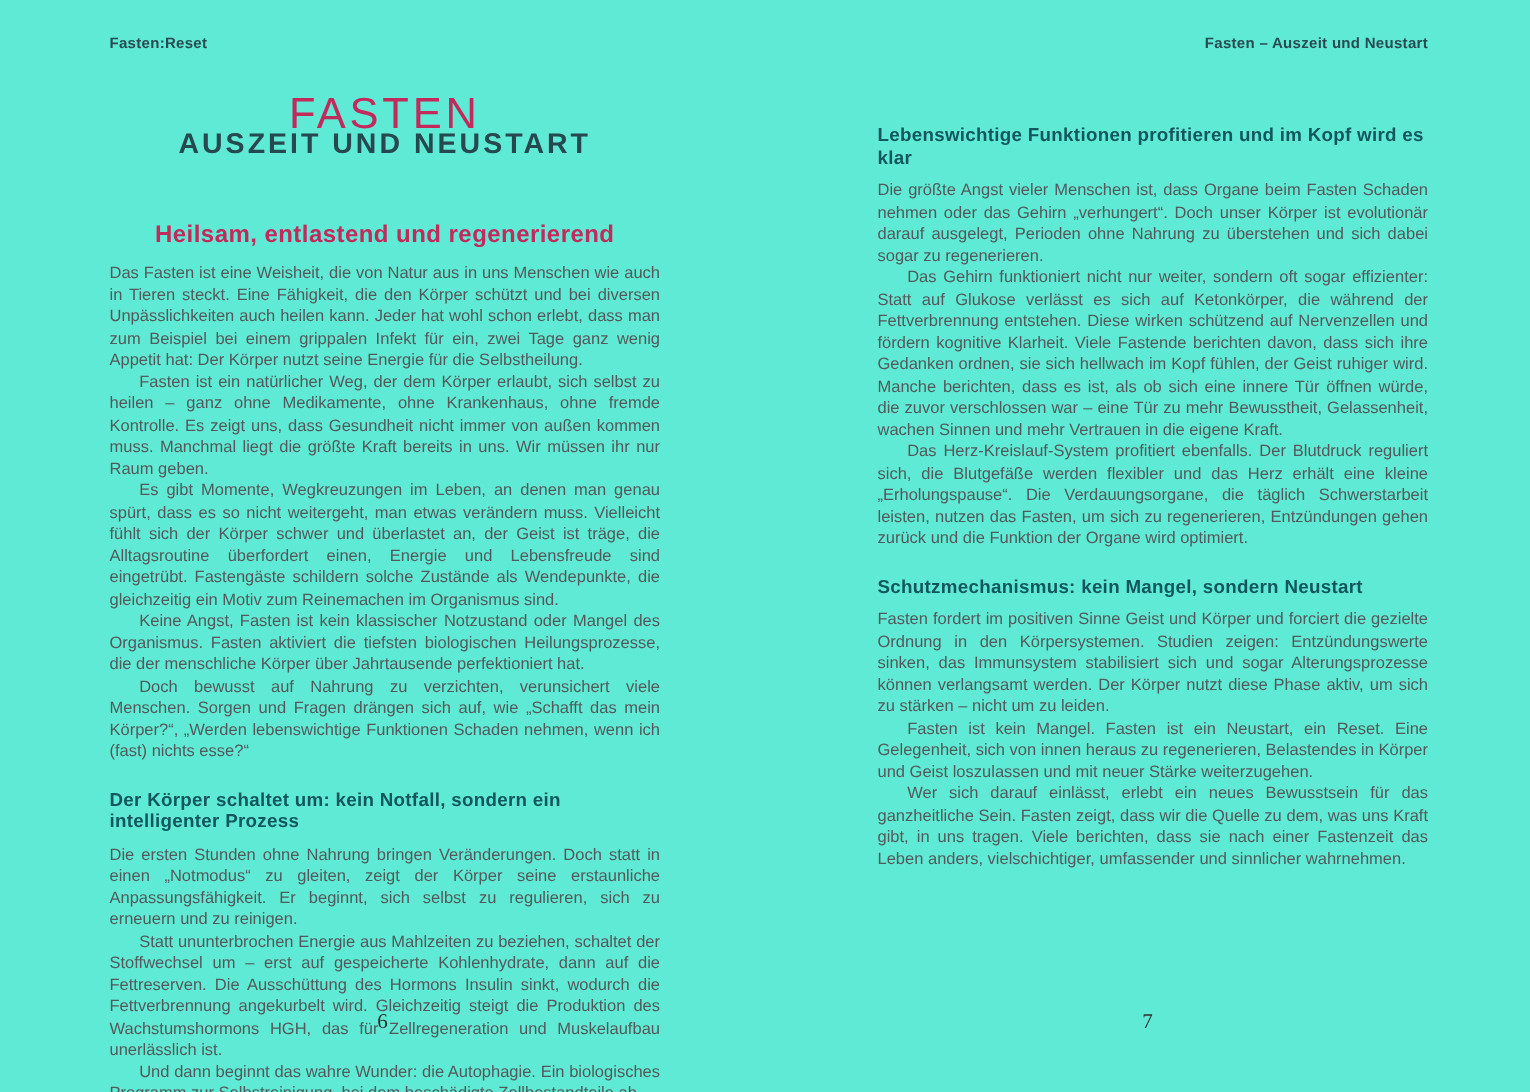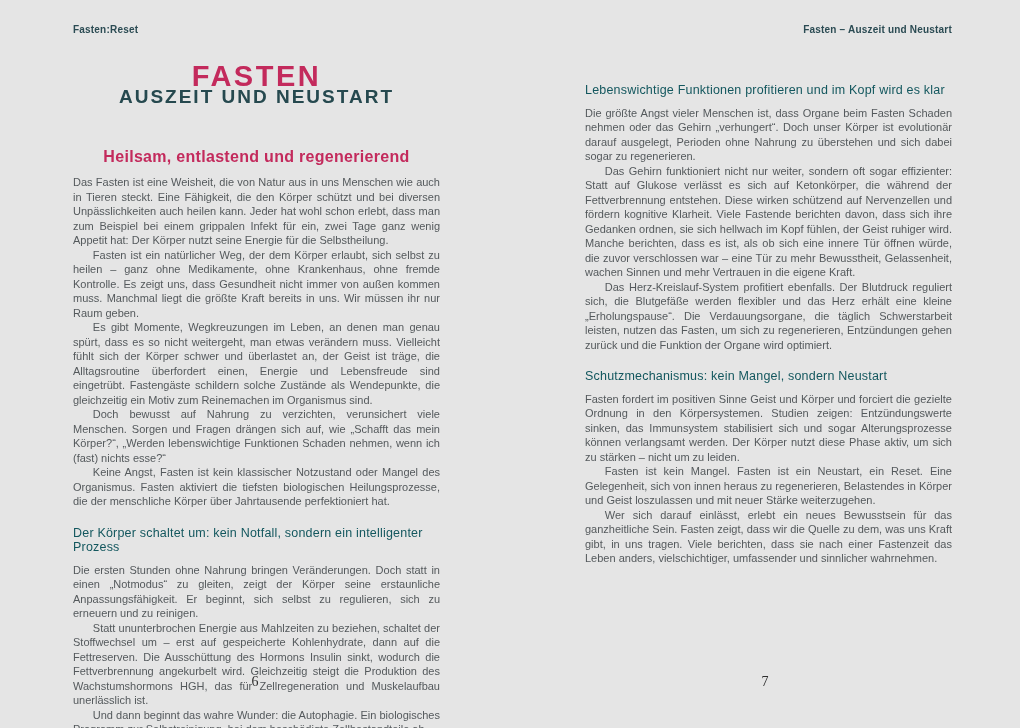--- a/index.html
+++ b/index.html
@@ -4,21 +4,21 @@
 <style>
   html, body {
     margin: 0;
     padding: 0;
     background: #ffffff;
   }
   .spread {
     position: relative;
     width: 1020px;
     height: 728px;
-    background: #e5e5e5;
+    background: #5eead4;
     overflow: hidden;
     font-family: "Liberation Sans", sans-serif;
   }
   .page {
     position: absolute;
     top: 0;
     width: 510px;
     height: 728px;
   }
   .page-left  { left: 0; }
@@ -37,21 +37,21 @@
   .page-right .running-header { left: 75px; text-align: right; }
 
   .title {
     position: absolute;
     top: 60px;
     left: 73px;
     width: 367px;
     margin: 0;
     text-align: center;
     font-size: 29px;
-    font-weight: 700;
+    font-weight: 400;
     letter-spacing: 2.5px;
     color: #c32a5c;
   }
   .subtitle {
     position: absolute;
     top: 86px;
     left: 73px;
     width: 367px;
     margin: 0;
     text-align: center;
@@ -88,21 +88,21 @@
   .page-right .body-col { top: 66px; left: 75px; }
 
   .body-col p {
     margin: 0;
   }
   .pgroup p + p { text-indent: 1.8em; }
 
   .section-heading {
     margin: 17px 0 8px 0;
     font-size: 12.5px;
-    font-weight: 400;
+    font-weight: 700;
     letter-spacing: 0.2px;
     color: #13575e;
     text-align: left;
   }
 
   .page-number {
     position: absolute;
     bottom: 38px;
     left: 0;
     width: 510px;
@@ -124,22 +124,22 @@
 
     <h2 class="subtitle">AUSZEIT UND NEUSTART</h2>
 
     <h3 class="tagline">Heilsam, entlastend und regenerierend</h3>
 
     <div class="body-col">
       <div class="pgroup">
         <p>Das Fasten ist eine Weisheit, die von Natur aus in uns Menschen wie auch in Tieren steckt. Eine Fähigkeit, die den Körper schützt und bei diversen Unpässlichkeiten auch heilen kann. Jeder hat wohl schon erlebt, dass man zum Beispiel bei einem grippalen Infekt für ein, zwei Tage ganz wenig Appetit hat: Der Körper nutzt seine Energie für die Selbstheilung.</p>
         <p>Fasten ist ein natürlicher Weg, der dem Körper erlaubt, sich selbst zu heilen – ganz ohne Medikamente, ohne Krankenhaus, ohne fremde Kontrolle. Es zeigt uns, dass Gesundheit nicht immer von außen kommen muss. Manchmal liegt die größte Kraft bereits in uns. Wir müssen ihr nur Raum geben.</p>
         <p>Es gibt Momente, Wegkreuzungen im Leben, an denen man genau spürt, dass es so nicht weitergeht, man etwas verändern muss. Vielleicht fühlt sich der Körper schwer und überlastet an, der Geist ist träge, die Alltagsroutine überfordert einen, Energie und Lebensfreude sind eingetrübt. Fastengäste schildern solche Zustände als Wendepunkte, die gleichzeitig ein Motiv zum Reinemachen im Organismus sind.</p>
+        <p>Keine Angst, Fasten ist kein klassischer Notzustand oder Mangel des Organismus. Fasten aktiviert die tiefsten biologischen Heilungsprozesse, die der menschliche Körper über Jahrtausende perfektioniert hat.</p>
         <p>Doch bewusst auf Nahrung zu verzichten, verunsichert viele Menschen. Sorgen und Fragen drängen sich auf, wie „Schafft das mein Körper?“, „Werden lebenswichtige Funktionen Schaden nehmen, wenn ich (fast) nichts esse?“</p>
-        <p>Keine Angst, Fasten ist kein klassischer Notzustand oder Mangel des Organismus. Fasten aktiviert die tiefsten biologischen Heilungsprozesse, die der menschliche Körper über Jahrtausende perfektioniert hat.</p>
       </div>
 
       <h4 class="section-heading">Der Körper schaltet um: kein Notfall, sondern ein intelligenter Prozess</h4>
 
       <div class="pgroup">
         <p>Die ersten Stunden ohne Nahrung bringen Veränderungen. Doch statt in einen „Notmodus“ zu gleiten, zeigt der Körper seine erstaunliche Anpassungsfähigkeit. Er beginnt, sich selbst zu regulieren, sich zu erneuern und zu reinigen.</p>
         <p>Statt ununterbrochen Energie aus Mahlzeiten zu beziehen, schaltet der Stoffwechsel um – erst auf gespeicherte Kohlenhydrate, dann auf die Fettreserven. Die Ausschüttung des Hormons Insulin sinkt, wodurch die Fettverbrennung angekurbelt wird. Gleichzeitig steigt die Produktion des Wachstumshormons HGH, das für Zellregeneration und Muskelaufbau unerlässlich ist.</p>
         <p>Und dann beginnt das wahre Wunder: die Autophagie. Ein biologisches Programm zur Selbstreinigung, bei dem beschädigte Zellbestandteile ab-</p>
       </div>
     </div>

